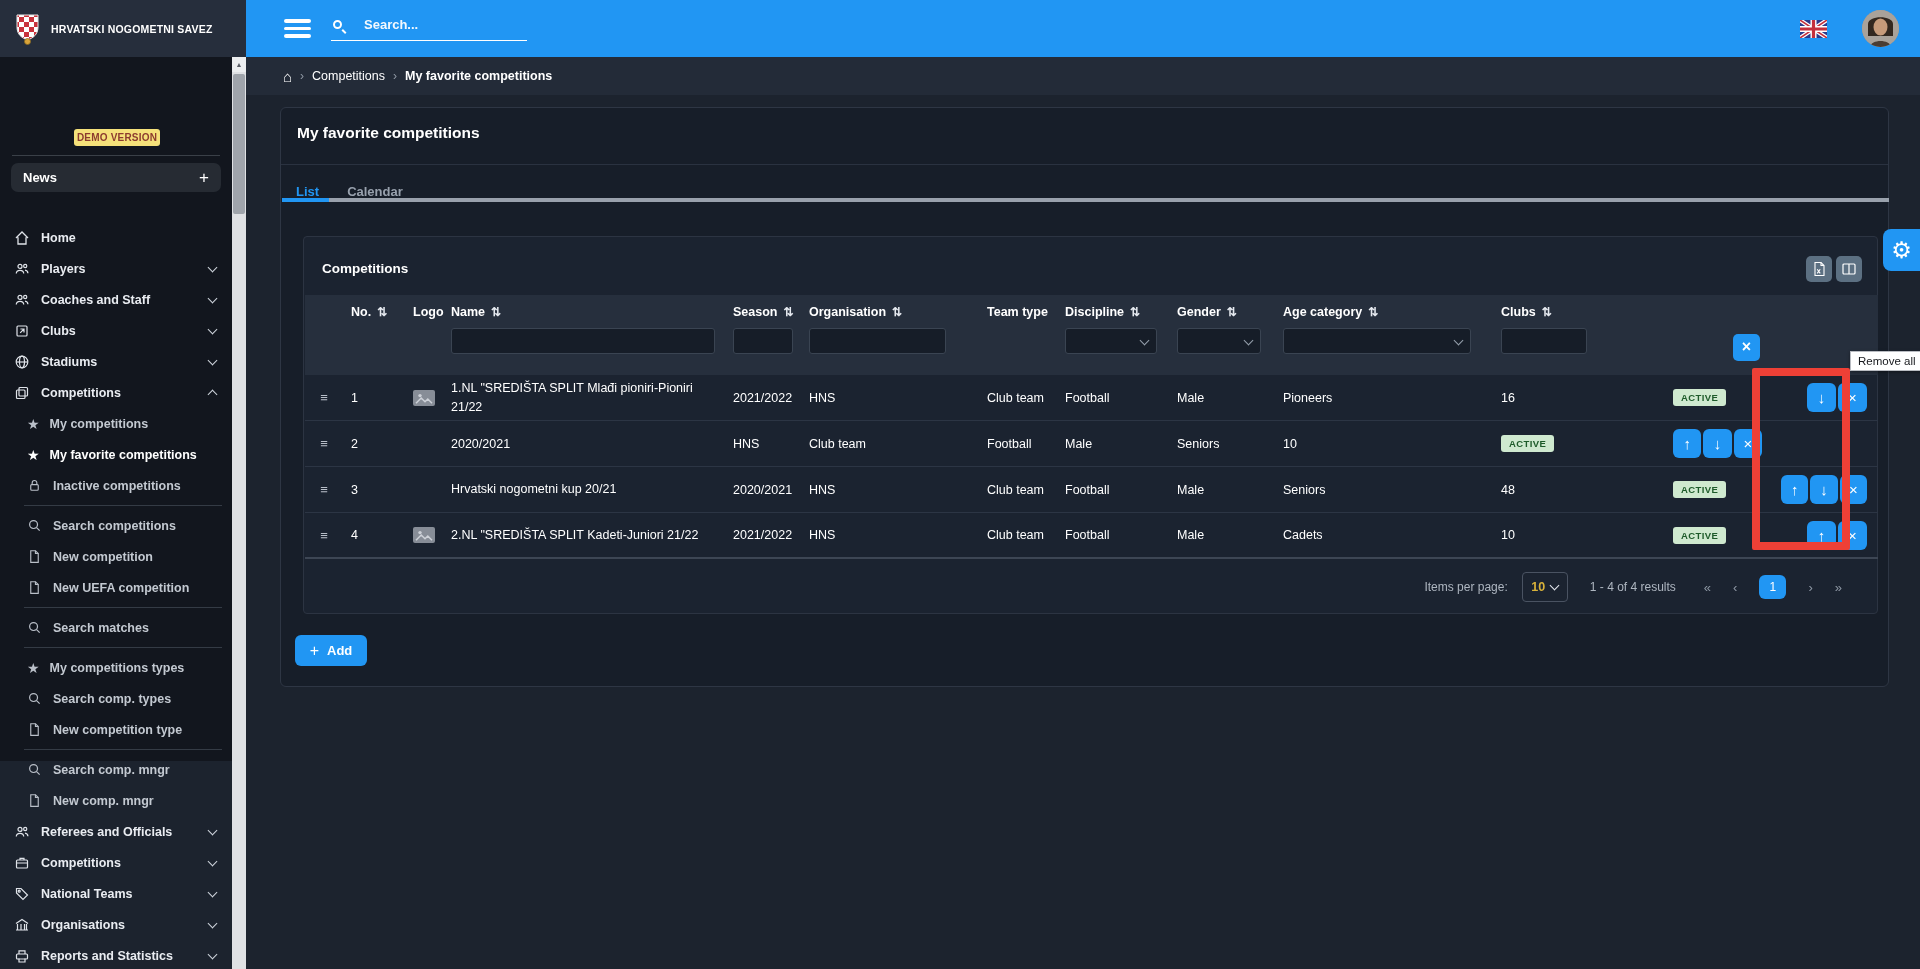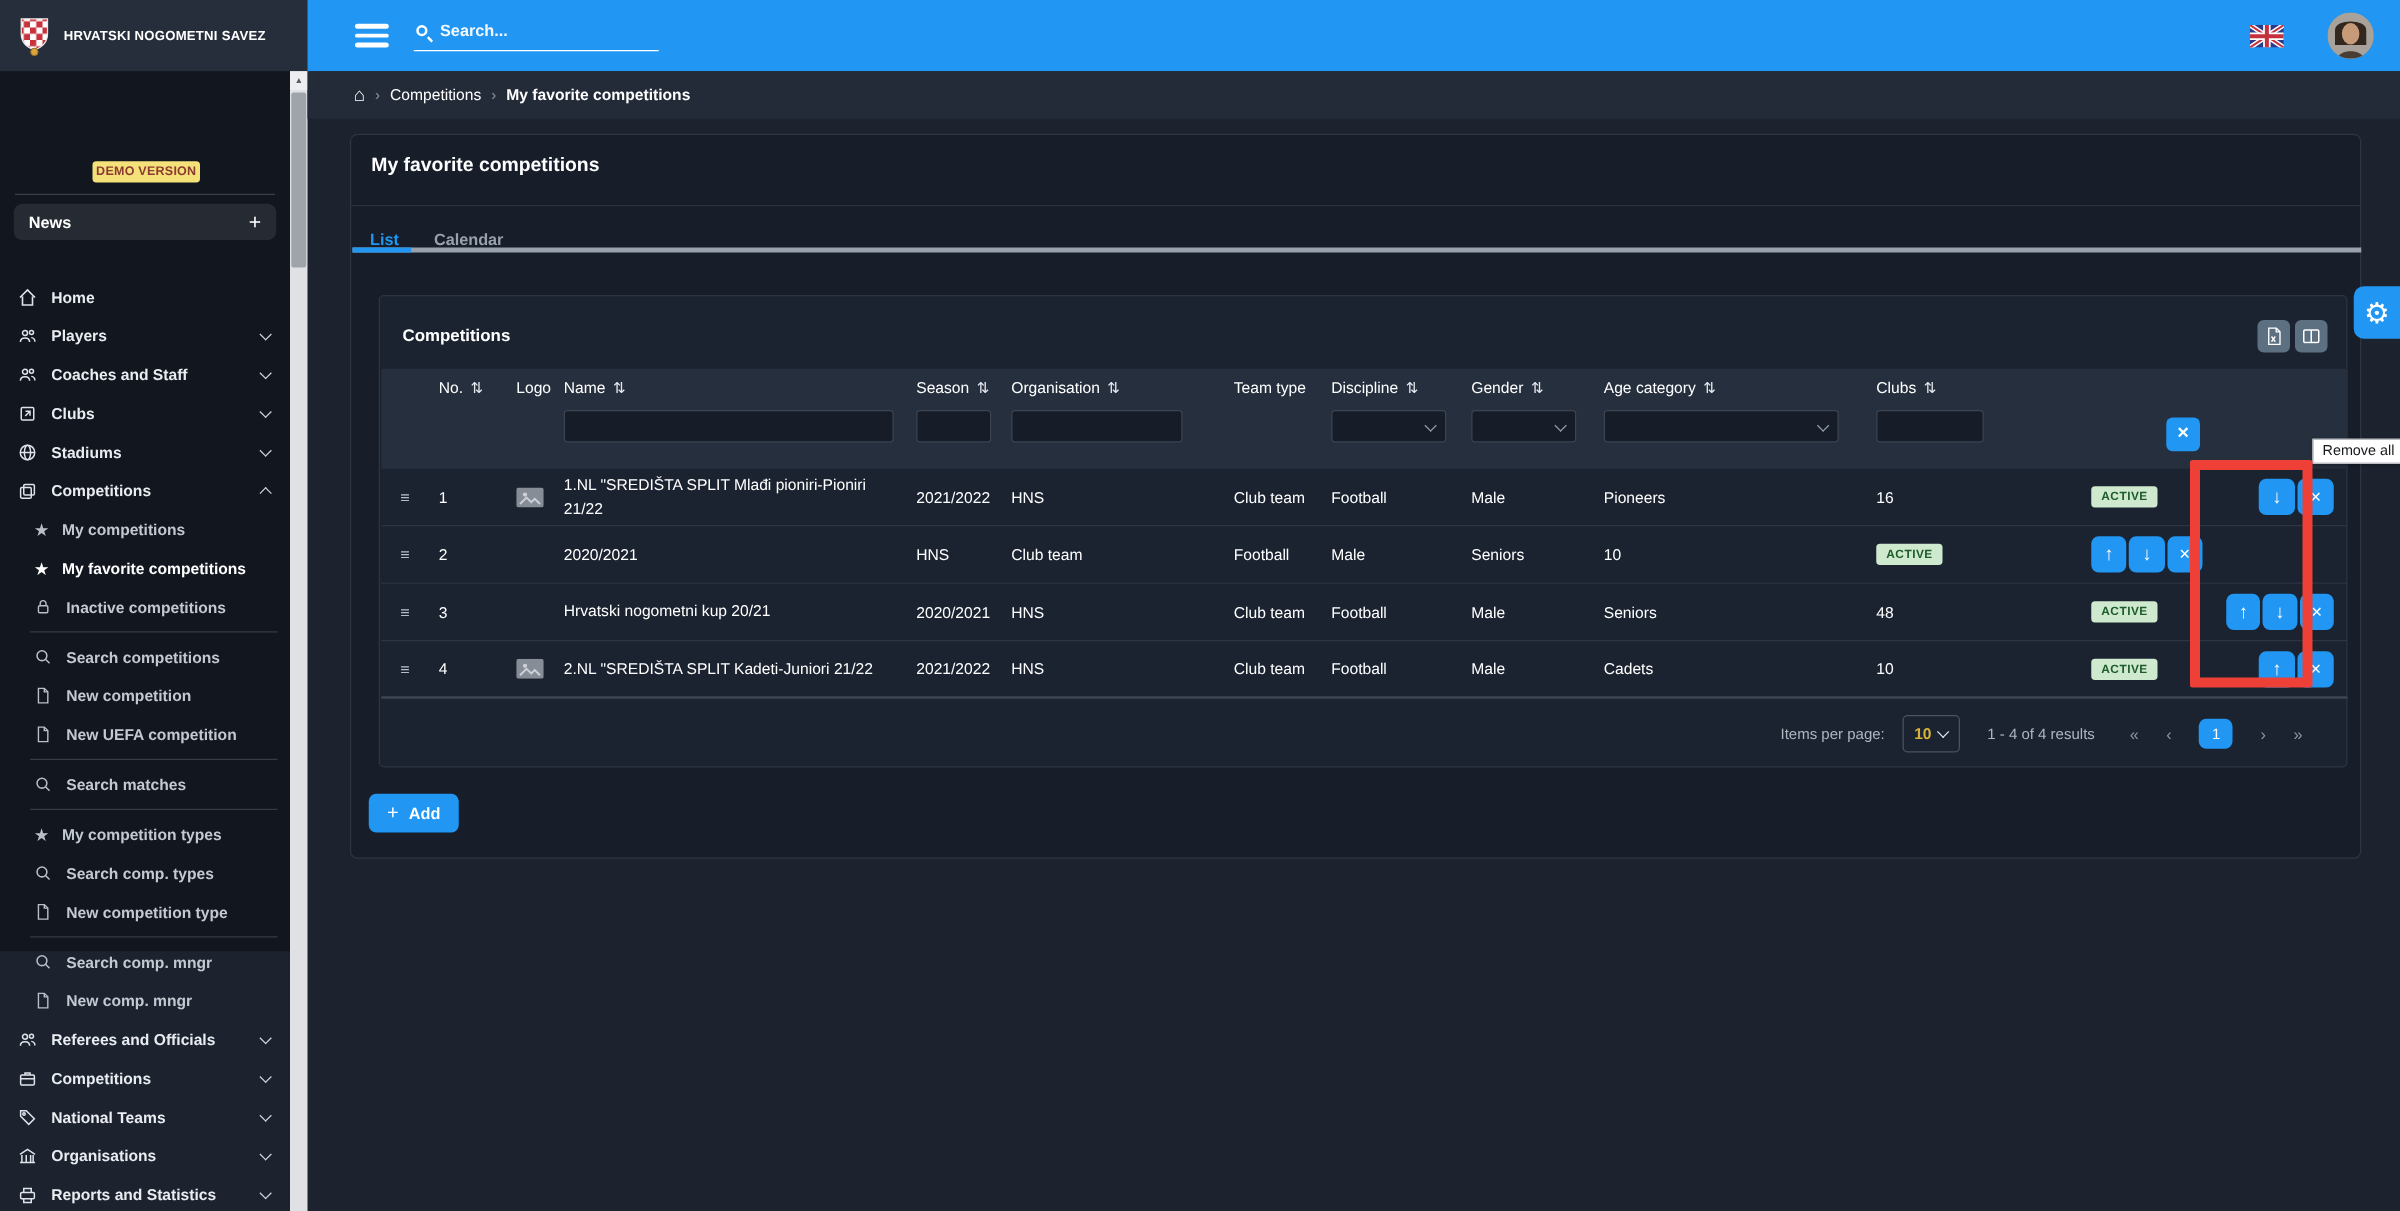--- a/index.html
+++ b/index.html
@@ -3,21 +3,21 @@
 <meta charset="utf-8">
 <style>
   html,body{margin:0;padding:0;background:#1c232e;font-family:"Liberation Sans",sans-serif;}
   *{box-sizing:border-box;}
   #app{position:relative;width:1920px;height:969px;overflow:hidden;background:#1c232e;color:#e8ecf2;}
 
   
   .topbar{position:absolute;left:246px;top:0;width:1674px;height:57px;background:#2196f3;}
   .hamburger{position:absolute;left:38px;top:19px;width:27px;height:19px;display:flex;flex-direction:column;justify-content:space-between;cursor:pointer;}
   .hamburger span{display:block;height:3.6px;background:#fff;border-radius:2px;}
-  .searchwrap{position:absolute;left:85px;top:14px;width:196px;border-bottom:1.6px solid #fff;display:flex;align-items:center;gap:8px;padding:2px 2px 7px 2px;}
+  .searchwrap{position:absolute;left:85px;top:14px;width:196px;border-bottom:1.6px solid #fff;display:flex;align-items:center;gap:20px;padding:2px 2px 7px 2px;}
   .mag{width:9px;height:9px;border:2px solid #fff;border-radius:50%;position:relative;flex:0 0 auto;}
   .mag::after{content:"";position:absolute;width:2px;height:5px;background:#fff;left:8px;top:7px;transform:rotate(-45deg);}
   .searchwrap input{background:transparent;border:none;outline:none;color:#fff;font-weight:bold;font-size:13px;width:150px;font-family:"Liberation Sans",sans-serif;}
   .searchwrap input::placeholder{color:#fff;opacity:.95;}
   .flagbtn{position:absolute;left:1554px;top:20px;width:27px;height:18px;cursor:pointer;}
   .avatar{position:absolute;left:1616px;top:10px;width:37px;height:37px;border-radius:50%;overflow:hidden;background:#8d8f93;cursor:pointer;}
 
   
   .side-top{position:absolute;left:0;top:0;width:246px;height:57px;background:#262e3c;display:flex;align-items:center;gap:10px;padding-left:14px;}
   .brand{font-size:10.5px;font-weight:bold;color:#fff;letter-spacing:.2px;}
@@ -62,21 +62,21 @@
 
   
   .card{position:absolute;left:22px;top:128px;width:1575px;height:378px;background:#1b2330;border:1px solid #2c3442;border-radius:4px;}
   .ctitle{position:absolute;left:18px;top:24px;font-size:13.5px;font-weight:bold;color:#fff;}
   .cbtns{position:absolute;right:15px;top:19px;display:flex;gap:4px;}
   .gbtn{width:26px;height:26px;background:#5c7082;border:none;border-radius:5px;display:flex;align-items:center;justify-content:center;cursor:pointer;padding:0;}
 
   .tgrid{display:grid;grid-template-columns:38px 62px 38px 282px 76px 178px 78px 112px 106px 218px 172px 108px 105px;}
   .thead{position:absolute;left:1px;top:58px;width:1573px;height:80px;background:#262f3d;}
   .hcell{padding:8px 0 0 8px;}
-  .hlab{display:flex;gap:6px;font-size:12.5px;font-weight:normal;color:#fff;height:18px;white-space:nowrap;}
+  .hlab{display:flex;align-items:center;gap:6px;font-size:12.5px;font-weight:bold;color:#fff;height:18px;white-space:nowrap;}
   .sort{font-size:12px;color:#e6eaf0;cursor:pointer;}
   .filt{margin-top:7px;height:26px;background:#161d28;border:1px solid #3a4452;border-radius:3px;outline:none;color:#dfe5ec;padding:0 6px;font-size:12px;display:block;}
   .fsel{margin-top:7px;height:26px;background:#161d28;border:1px solid #3a4452;border-radius:3px;display:flex;align-items:center;justify-content:flex-end;padding-right:8px;cursor:pointer;}
   .fsel .chev{margin:0 0 2px 0;border-color:#96a0ac;}
   .clearx{width:27px;height:27px;background:#2196f3;border:none;border-radius:5px;color:#fff;font-size:16px;font-weight:bold;line-height:1;cursor:pointer;display:flex;align-items:center;justify-content:center;padding:0 0 2px 0;}
 
   .tbody{position:absolute;left:1px;top:138px;width:1573px;}
   .trow{height:46px;border-bottom:1px solid #2c3544;}
   .trow:last-child{border-bottom:2px solid #3d4654;}
   .cell{display:flex;align-items:center;padding-left:8px;font-size:12.5px;color:#fff;overflow:hidden;}
@@ -276,21 +276,21 @@
             <svg width="15" height="15" viewBox="0 0 16 16" fill="none" stroke="#b9bfc8" stroke-width="1.3">
               <circle cx="7" cy="7" r="4.2"></circle>
               <path d="M10.2 10.2 13.5 13.5"></path>
             </svg>
           </span>
         <span class="lab">Search matches</span>
       </div>
       <div class="sdiv"></div>
       <div class="ssi">
         <span class="star">★</span>
-        <span class="lab">My competition types</span>
+        <span class="lab">My competitions types</span>
       </div>
       <div class="ssi">
         <span class="sicon">
             <svg width="15" height="15" viewBox="0 0 16 16" fill="none" stroke="#b9bfc8" stroke-width="1.3">
               <circle cx="7" cy="7" r="4.2"></circle>
               <path d="M10.2 10.2 13.5 13.5"></path>
             </svg>
           </span>
         <span class="lab">Search comp. types</span>
       </div>

